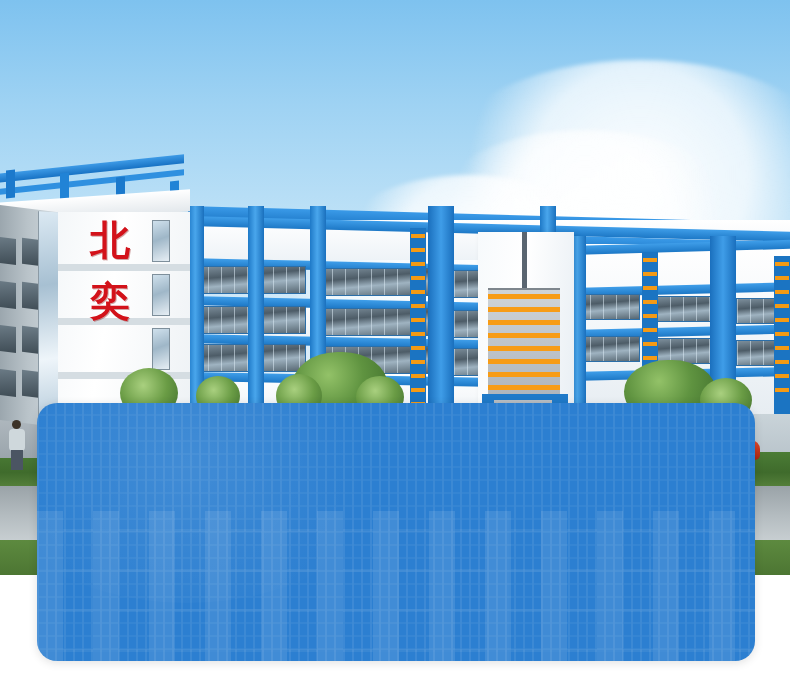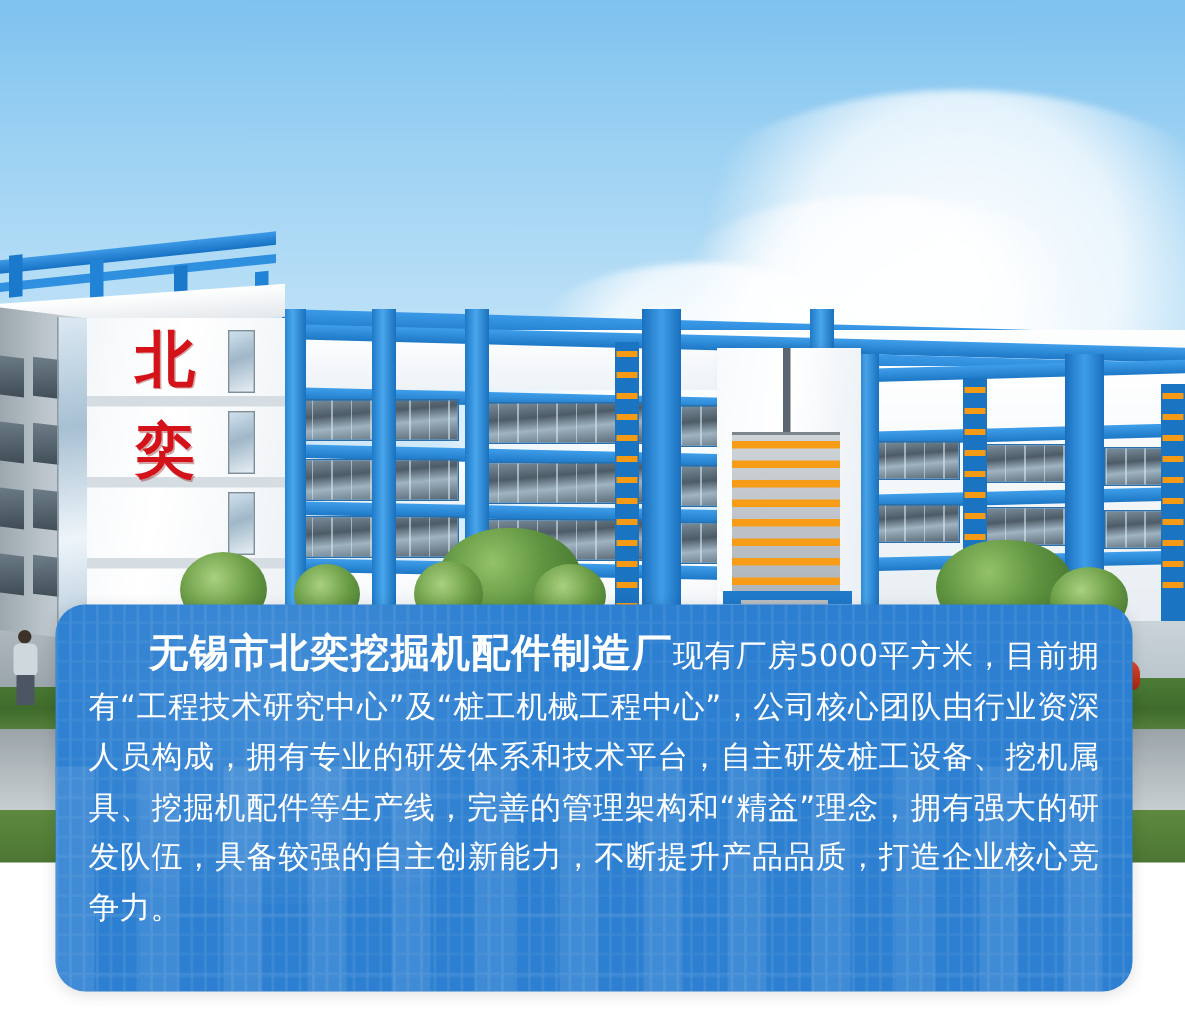--- a/index.html
+++ b/index.html
@@ -397,18 +397,15 @@
     <div class="bag"></div>
     <div class="legs"></div>
   </div>
 
   <div class="white-floor"></div>
 
   <div class="panel">
     <div class="pattern"></div>
     <div class="pattern2"></div>
     <div class="glow"></div>
-    <div class="copy">
-      <span class="indent"></span><span class="lead">无锡市北奕挖掘机配件制造厂</span><span>现有厂房5000平方米，目前拥有“工程技术研究中心”及“桩工机械工程中心”，公司核心团队由行业资深人员构成，拥有专业的研发体系和技术平台，自主研发桩工设备、挖机属具、挖掘机配件等生产线，完善的管理架构和“精益”理念，拥有强大的研发队伍，具备较强的自主创新能力，不断提升产品品质，打造企业核心竞争力。</span>
-    </div>
   </div>
 
 </div>
 
 </body></html>

